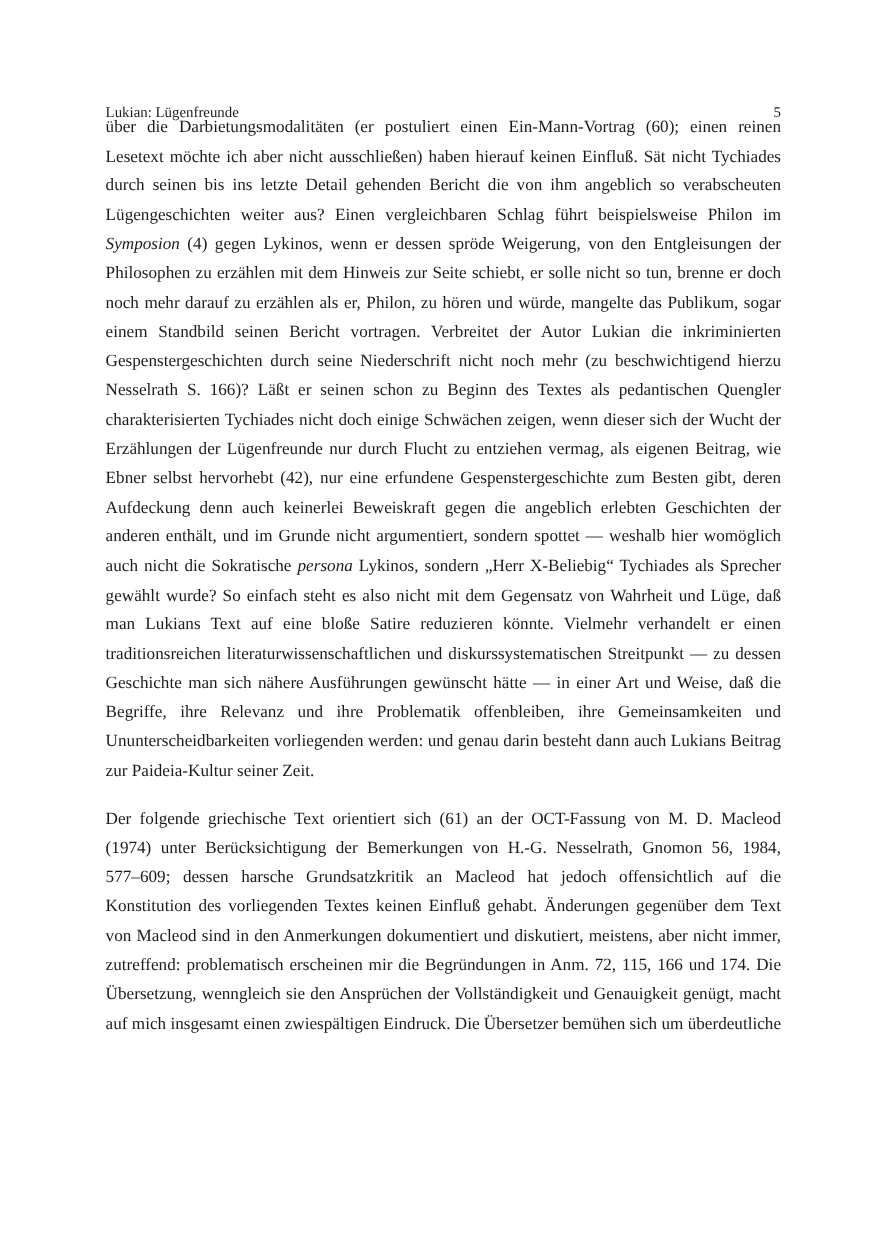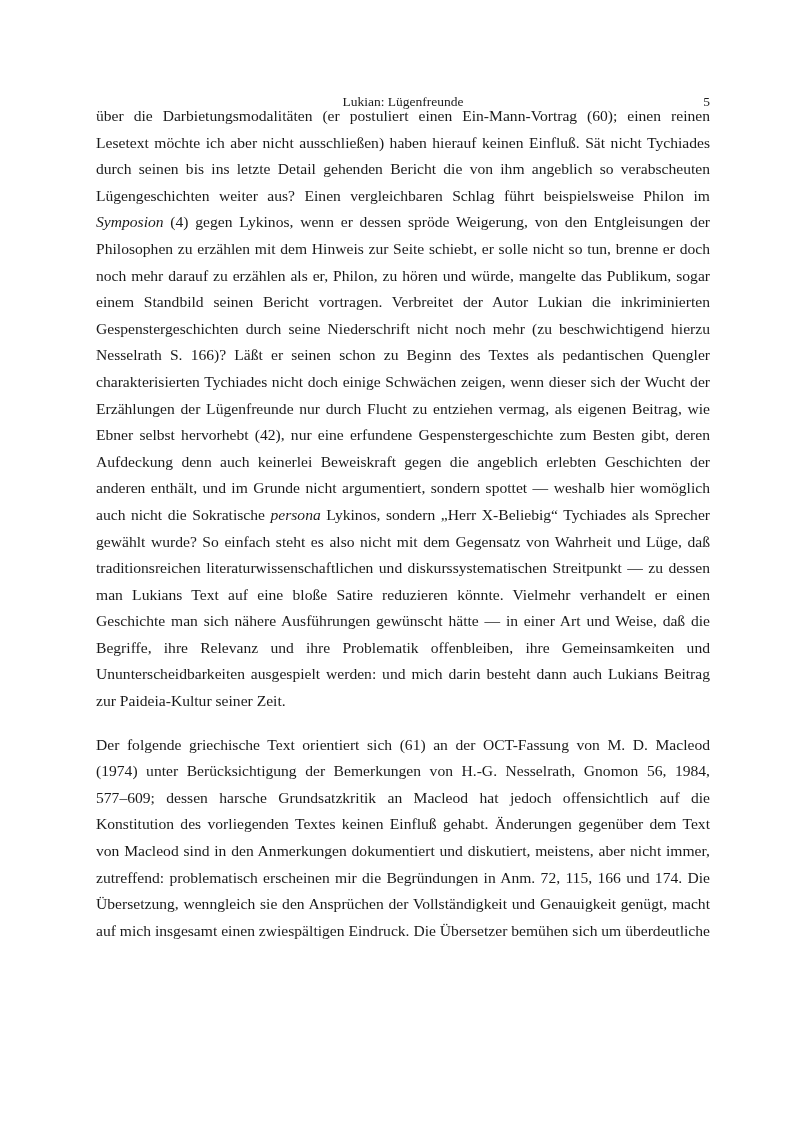--- a/index.html
+++ b/index.html
@@ -1,20 +1,20 @@
 <!DOCTYPE html>
 <html><head>
 <meta charset="utf-8">
 <style>
   html, body { margin: 0; padding: 0; background: #ffffff; }
   body { width: 799px; height: 1131px; position: relative; overflow: hidden;
          font-family: "Liberation Serif", "DejaVu Serif", serif; color: #1a1a1a; }
   .header { position: absolute; top: 94px; left: 96px; width: 614px; height: 20px;
             font-size: 13.5px; }
-  .header .title { position: absolute; left: 0; right: 0; text-align: center; }
+  .header .title { position: absolute; left: 0; right: 0; }
   .header .pageno { position: absolute; right: 0; }
   .body { position: absolute; left: 96px; top: 103px; width: 614px; }
   .para { margin: 0; font-size: 15.6px; line-height: 26.6px; text-align: justify;
           text-align-last: left; }
   .para + .para { margin-top: 17px; }
   .line { display: block; text-align: justify; text-align-last: justify; white-space: nowrap; }
   .line.last { text-align-last: left; }
   i { }
 </style>
 </head>
@@ -37,25 +37,25 @@
     <span class="line">einem Standbild seinen Bericht vortragen. Verbreitet der Autor Lukian die inkriminierten</span>
     <span class="line">Gespenstergeschichten durch seine Niederschrift nicht noch mehr (zu beschwichtigend hierzu</span>
     <span class="line">Nesselrath S. 166)? Läßt er seinen schon zu Beginn des Textes als pedantischen Quengler</span>
     <span class="line">charakterisierten Tychiades nicht doch einige Schwächen zeigen, wenn dieser sich der Wucht der</span>
     <span class="line">Erzählungen der Lügenfreunde nur durch Flucht zu entziehen vermag, als eigenen Beitrag, wie</span>
     <span class="line">Ebner selbst hervorhebt (42), nur eine erfundene Gespenstergeschichte zum Besten gibt, deren</span>
     <span class="line">Aufdeckung denn auch keinerlei Beweiskraft gegen die angeblich erlebten Geschichten der</span>
     <span class="line">anderen enthält, und im Grunde nicht argumentiert, sondern spottet — weshalb hier womöglich</span>
     <span class="line"><span>auch nicht die Sokratische </span><i>persona</i><span> Lykinos, sondern „Herr X-Beliebig“ Tychiades als Sprecher</span></span>
     <span class="line">gewählt wurde? So einfach steht es also nicht mit dem Gegensatz von Wahrheit und Lüge, daß</span>
+    <span class="line">man Lukians Text auf eine bloße Satire reduzieren könnte. Vielmehr verhandelt er einen</span>
     <span class="line">traditionsreichen literaturwissenschaftlichen und diskurssystematischen Streitpunkt — zu dessen</span>
-    <span class="line">man Lukians Text auf eine bloße Satire reduzieren könnte. Vielmehr verhandelt er einen</span>
     <span class="line">Geschichte man sich nähere Ausführungen gewünscht hätte — in einer Art und Weise, daß die</span>
     <span class="line">Begriffe, ihre Relevanz und ihre Problematik offenbleiben, ihre Gemeinsamkeiten und</span>
-    <span class="line">Ununterscheidbarkeiten ausgespielt werden: und mich darin besteht dann auch Lukians Beitrag</span>
+    <span class="line">Ununterscheidbarkeiten vorliegenden werden: und genau darin besteht dann auch Lukians Beitrag</span>
     <span class="line last">zur Paideia-Kultur seiner Zeit.</span>
   </p>
   <p class="para">
     <span class="line">Der folgende griechische Text orientiert sich (61) an der OCT-Fassung von M. D. Macleod</span>
     <span class="line">(1974) unter Berücksichtigung der Bemerkungen von H.-G. Nesselrath, Gnomon 56, 1984,</span>
     <span class="line">577–609; dessen harsche Grundsatzkritik an Macleod hat jedoch offensichtlich auf die</span>
     <span class="line">Konstitution des vorliegenden Textes keinen Einfluß gehabt. Änderungen gegenüber dem Text</span>
     <span class="line">von Macleod sind in den Anmerkungen dokumentiert und diskutiert, meistens, aber nicht immer,</span>
     <span class="line">zutreffend: problematisch erscheinen mir die Begründungen in Anm. 72, 115, 166 und 174. Die</span>
     <span class="line">Übersetzung, wenngleich sie den Ansprüchen der Vollständigkeit und Genauigkeit genügt, macht</span>

